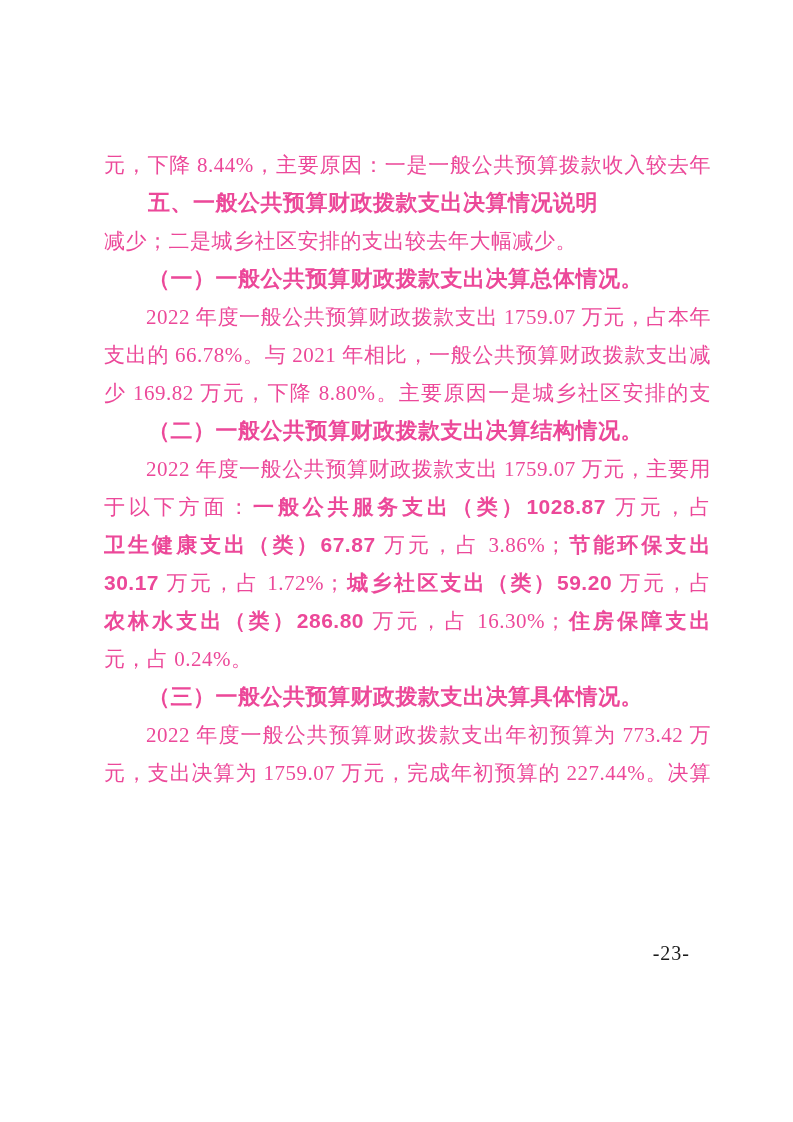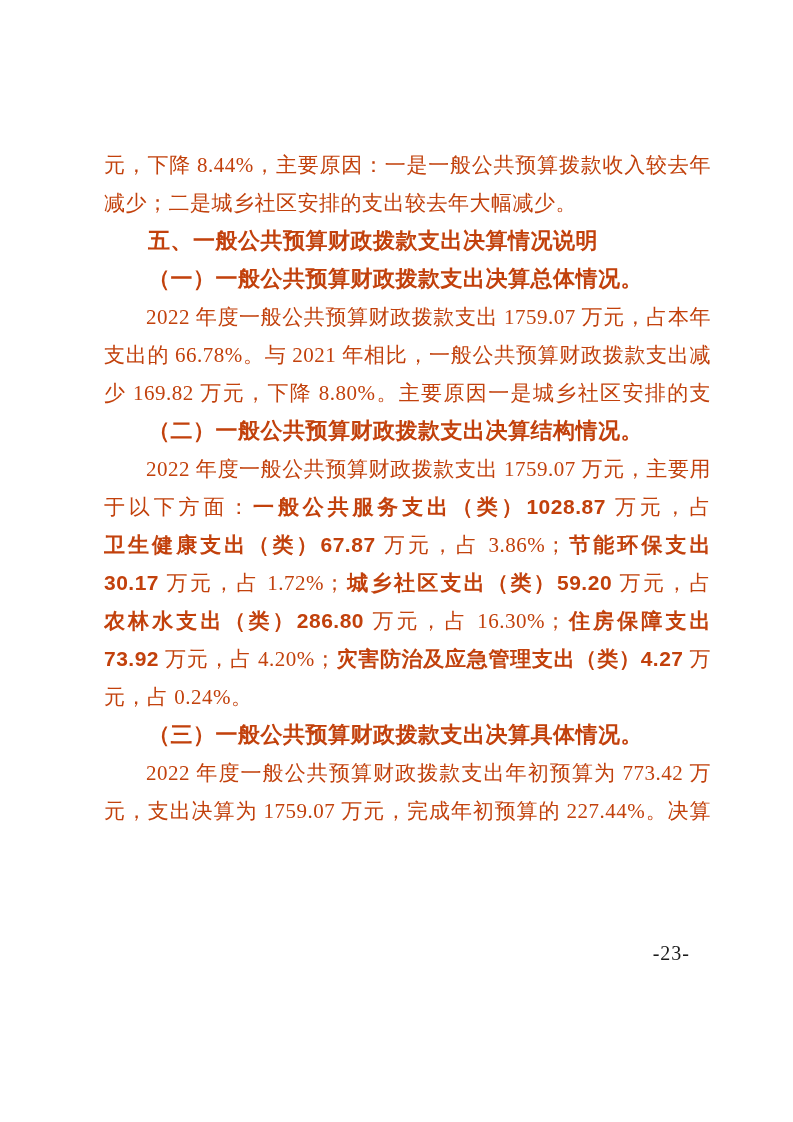--- a/index.html
+++ b/index.html
@@ -55,34 +55,33 @@
     line-height: 26px;
     font-size: 20px;
     color: #1b1b1b;
     letter-spacing: 1px;
   }
 </style>
 </head>
 <body>
 
 <div class="page" style="background: rgb(255, 255, 255);">
-  <div class="doc-body" id="doc-body" style="color: #c2410c;">
+  <div class="doc-body" id="doc-body" style="color: #ec4899;">
       <div class="line fill"><span>元，下降 8.44%，主要原因：一是一般公共预算拨款收入较去年</span></div>
+      <div class="line heading indent"><span class="bold">五、一般公共预算财政拨款支出决算情况说明</span></div>
       <div class="line"><span>减少；二是城乡社区安排的支出较去年大幅减少。</span></div>
-      <div class="line heading indent"><span class="bold">五、一般公共预算财政拨款支出决算情况说明</span></div>
       <div class="line heading indent"><span class="bold">（一）一般公共预算财政拨款支出决算总体情况。</span></div>
       <div class="line indent fill"><span>2022 年度一般公共预算财政拨款支出 1759.07 万元，占本年</span></div>
       <div class="line fill"><span>支出的 66.78%。与 2021 年相比，一般公共预算财政拨款支出减</span></div>
       <div class="line fill"><span>少 169.82 万元，下降 8.80%。主要原因一是城乡社区安排的支出</span></div>
       <div class="line heading indent"><span class="bold">（二）一般公共预算财政拨款支出决算结构情况。</span></div>
       <div class="line indent fill"><span>2022 年度一般公共预算财政拨款支出 1759.07 万元，主要用</span></div>
       <div class="line fill"><span>于以下方面：</span><span class="bold">一般公共服务支出（类）1028.87</span><span> 万元，占 58.49%；</span></div>
       <div class="line fill"><span class="bold">卫生健康支出（类）67.87</span><span> 万元，占 3.86%；</span><span class="bold">节能环保支出（类）</span></div>
       <div class="line fill"><span class="bold">30.17</span><span> 万元，占 1.72%；</span><span class="bold">城乡社区支出（类）59.20</span><span> 万元，占 3.90%；</span></div>
       <div class="line fill"><span class="bold">农林水支出（类）286.80</span><span> 万元，占 16.30%；</span><span class="bold">住房保障支出（类）</span></div>
-      <div class="line fill"><span class="bold">73.92</span><span> 万元，占 4.20%；</span><span class="bold">灾害防治及应急管理支出（类）4.27</span><span> 万</span></div>
       <div class="line"><span>元，占 0.24%。</span></div>
       <div class="line heading indent"><span class="bold">（三）一般公共预算财政拨款支出决算具体情况。</span></div>
       <div class="line indent fill"><span>2022 年度一般公共预算财政拨款支出年初预算为 773.42 万</span></div>
       <div class="line fill"><span>元，支出决算为 1759.07 万元，完成年初预算的 227.44%。决算</span></div>
     </div>
   <div class="page-number">-23-</div>
 </div>
 
 </body></html>

